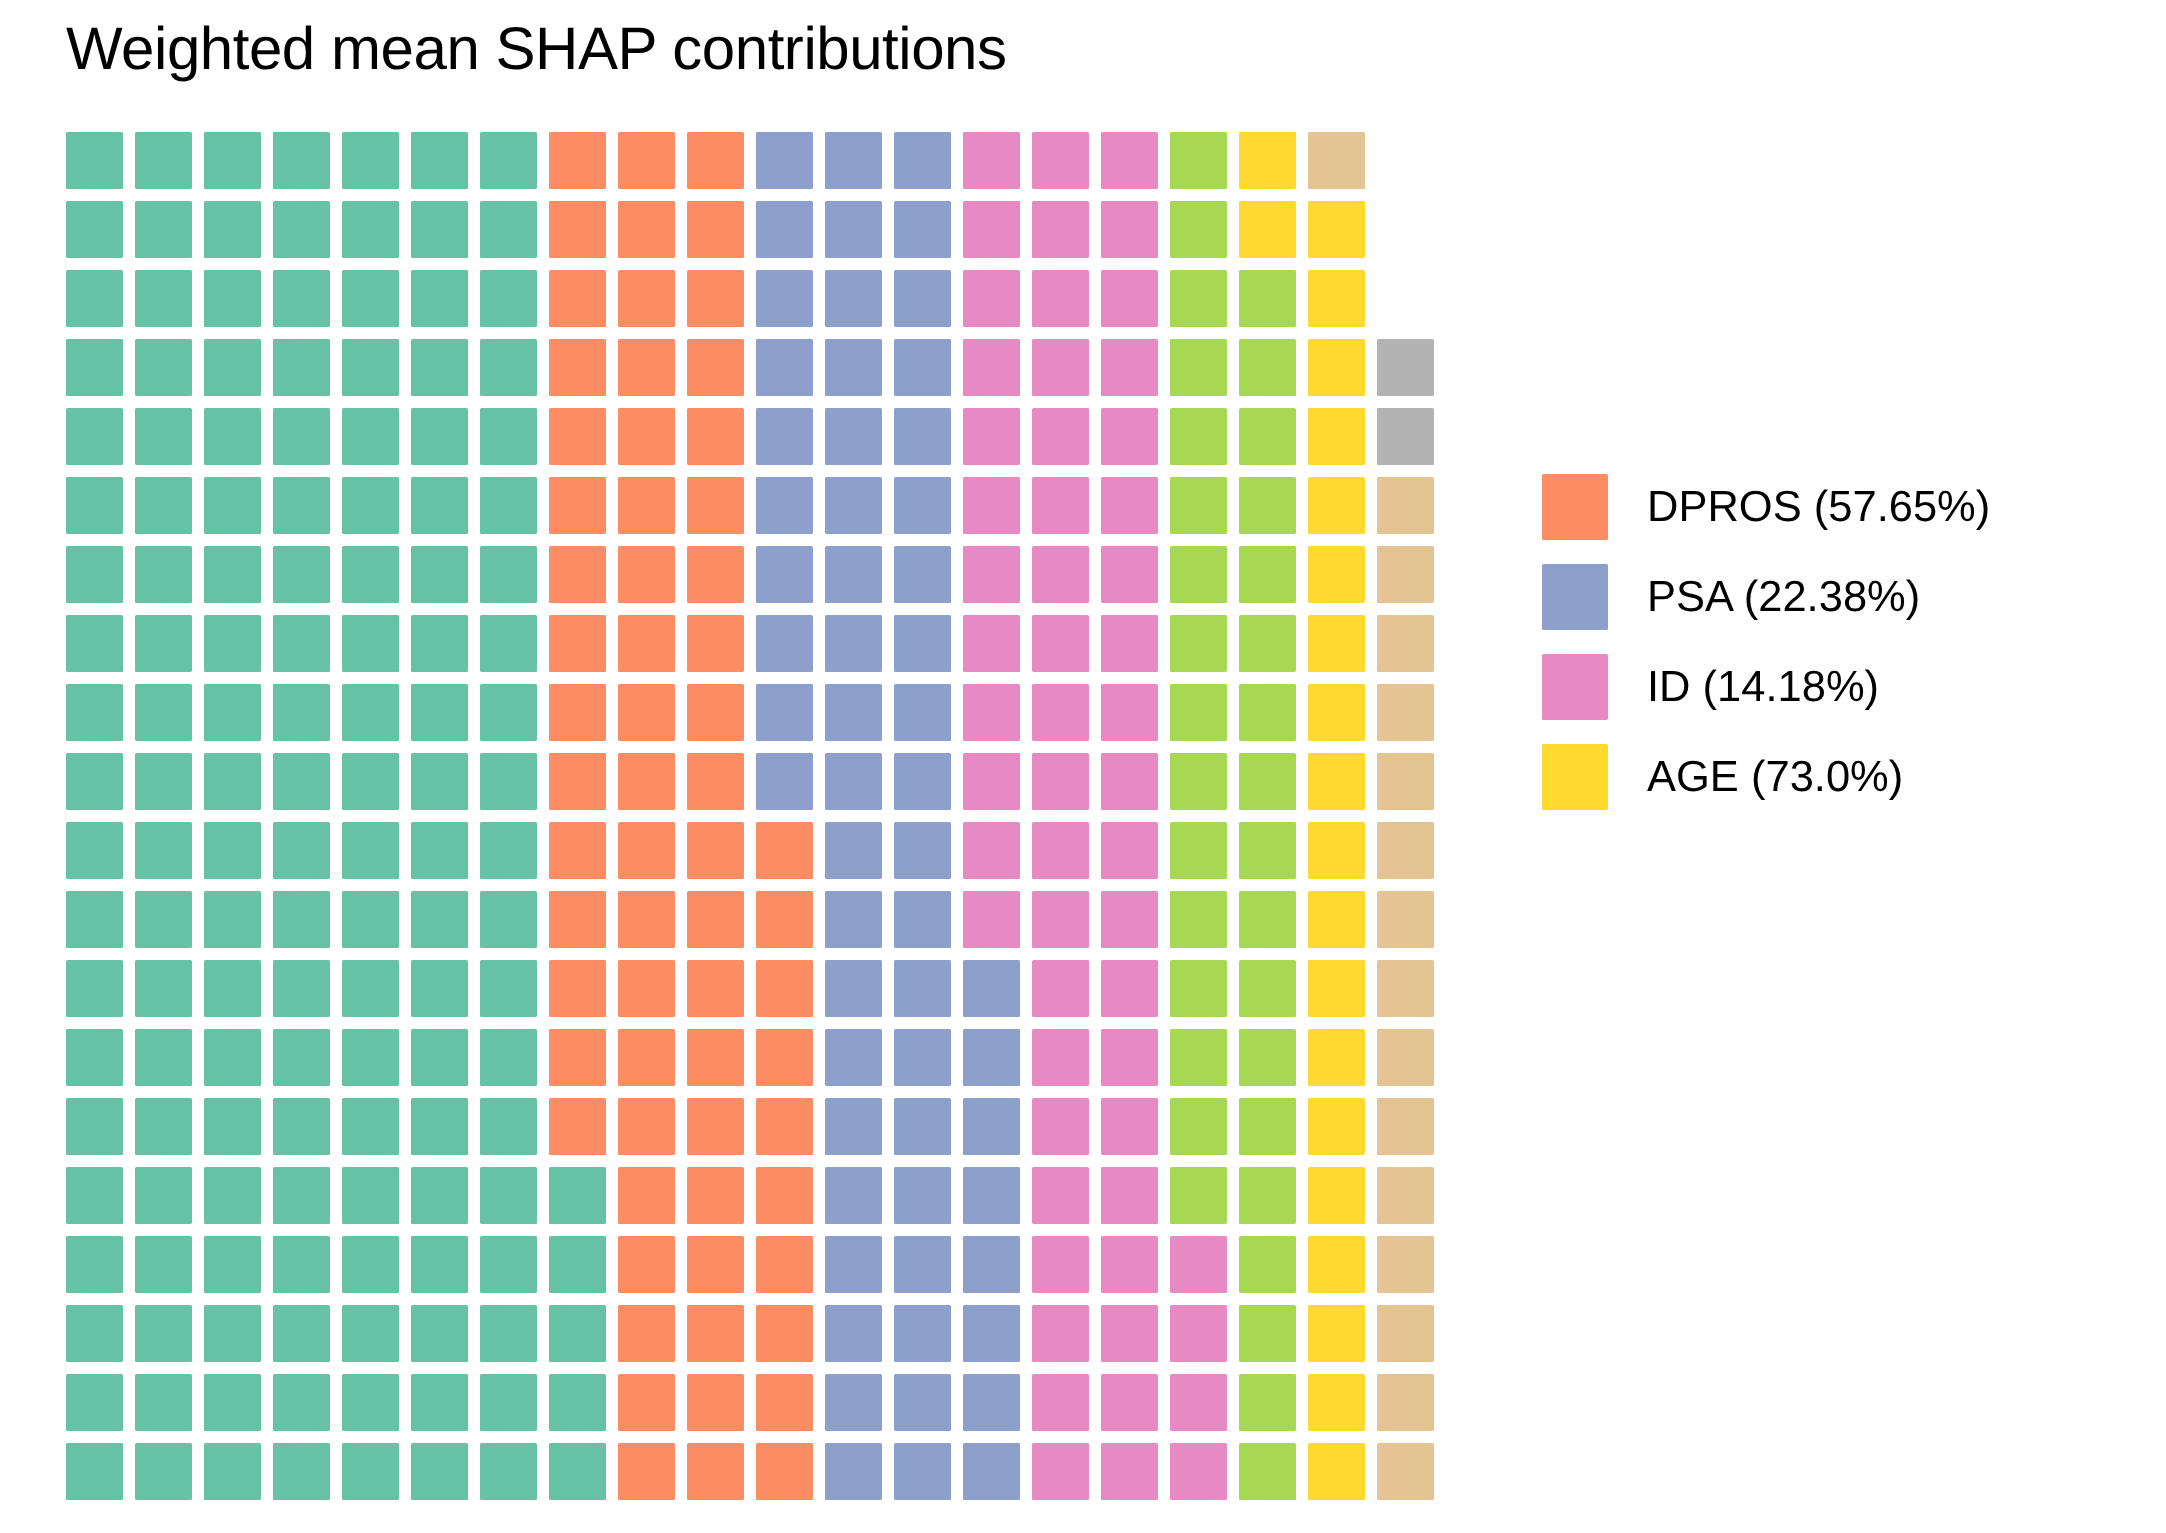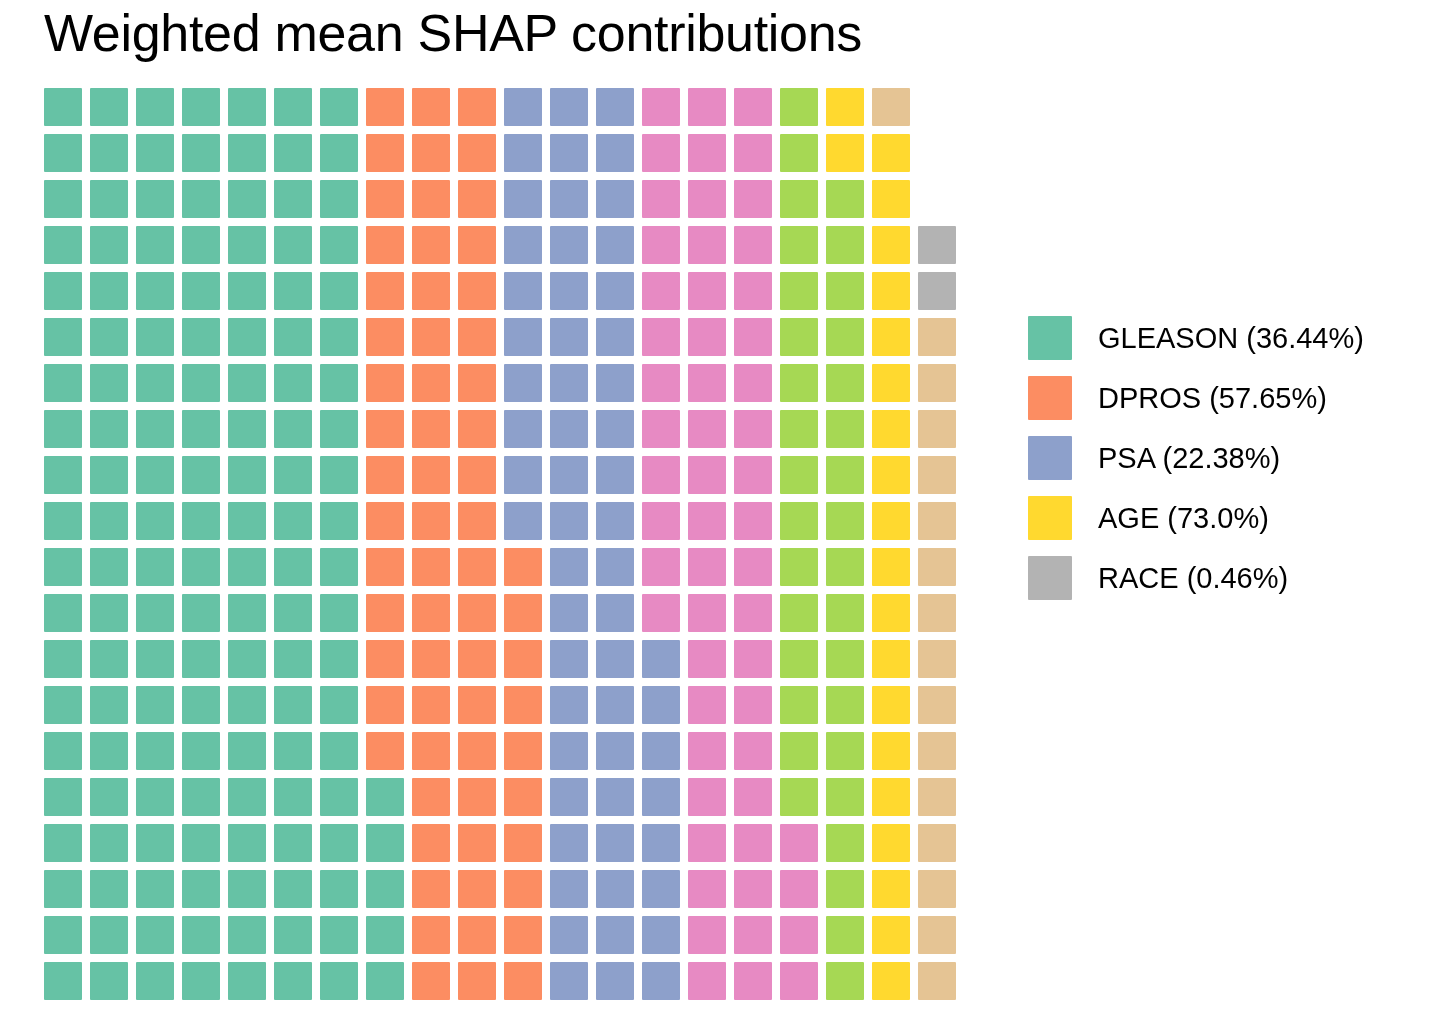--- a/index.html
+++ b/index.html
@@ -16,21 +16,21 @@
   }
   #chart-root {
     position: relative;
     width: 1444px;
     height: 1022px;
   }
   #chart-title {
     position: absolute;
     left: 44px;
     top: 2px;
-    font-size: 52px;
+    font-size: 40px;
     line-height: 62px;
     font-weight: 400;
     color: #000000;
     white-space: nowrap;
     letter-spacing: -0.3px;
   }
   #waffle-grid {
     position: absolute;
     left: 44px;
     top: 88px;
@@ -518,34 +518,30 @@
         <div class="waffle-cell" style="background: rgb(231, 138, 195);"></div>
         <div class="waffle-cell" style="background: rgb(231, 138, 195);"></div>
         <div class="waffle-cell" style="background: rgb(166, 216, 84);"></div>
         <div class="waffle-cell" style="background: rgb(255, 217, 47);"></div>
         <div class="waffle-cell" style="background: rgb(229, 196, 148);"></div>
       </div>
     </div>
 
   <div id="legend">
       <div class="legend-item">
-        <div class="legend-swatch" style="background: rgb(102, 194, 165);"></div>
-        <div class="legend-label">GLEASON (36.44%)</div>
-      </div>
-      <div class="legend-item">
         <div class="legend-swatch" style="background: rgb(252, 141, 98);"></div>
         <div class="legend-label">DPROS (57.65%)</div>
       </div>
       <div class="legend-item">
         <div class="legend-swatch" style="background: rgb(141, 160, 203);"></div>
         <div class="legend-label">PSA (22.38%)</div>
       </div>
       <div class="legend-item">
+        <div class="legend-swatch" style="background: rgb(231, 138, 195);"></div>
+        <div class="legend-label">ID (14.18%)</div>
+      </div>
+      <div class="legend-item">
         <div class="legend-swatch" style="background: rgb(255, 217, 47);"></div>
         <div class="legend-label">AGE (73.0%)</div>
-      </div>
-      <div class="legend-item">
-        <div class="legend-swatch" style="background: rgb(179, 179, 179);"></div>
-        <div class="legend-label">RACE (0.46%)</div>
       </div>
     </div>
 
 </div>
 
 </body></html>

